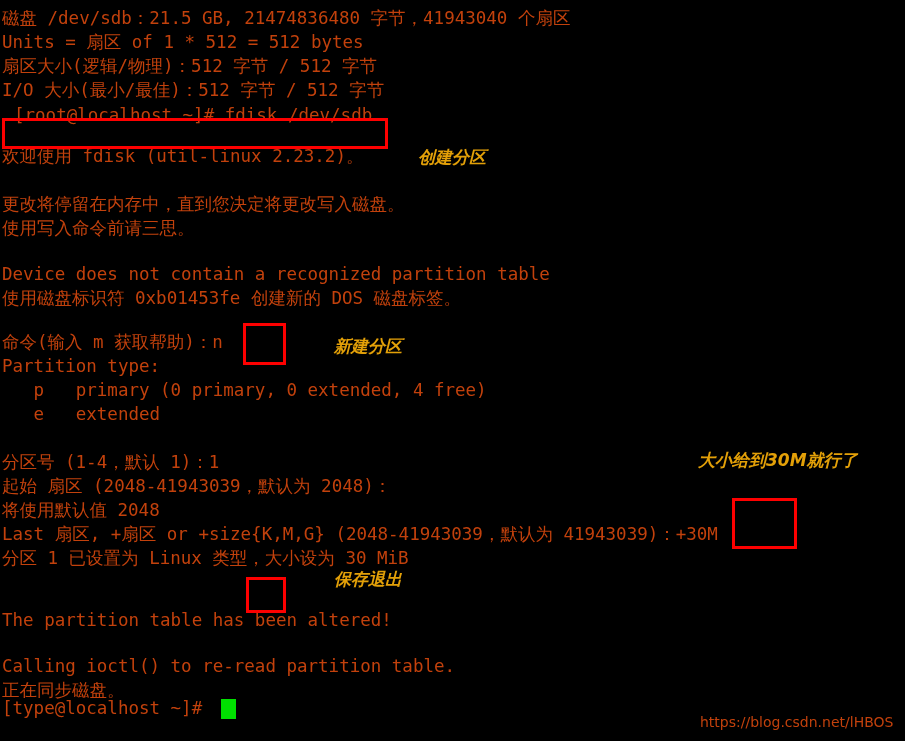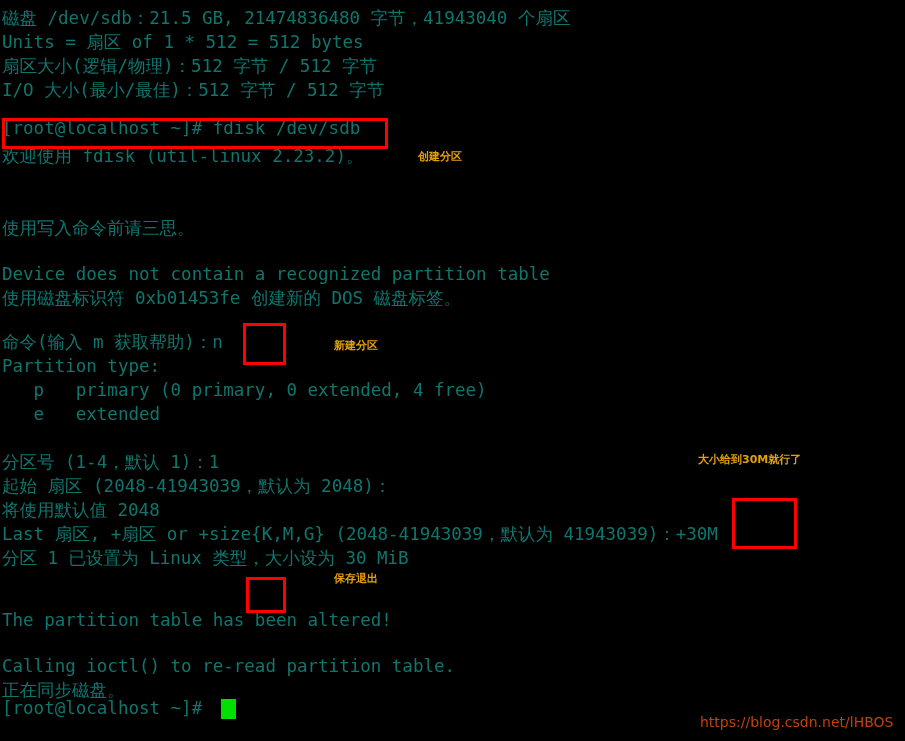--- a/index.html
+++ b/index.html
@@ -24,35 +24,36 @@
     background: #000000;
   }
   .line {
     position: absolute;
     left: 2px;
     height: 24px;
     line-height: 24px;
     white-space: pre;
     font-size: 17.5px;
     letter-spacing: 0px;
-    color: #0f766e;
+    color: #c2410c;
     font-family: "DejaVu Sans Mono", "Liberation Mono", monospace;
   }
   .line.blank { color: transparent; }
 
   
   .annot {
     position: absolute;
     height: 22px;
     line-height: 22px;
     white-space: pre;
-    font-size: 11px;
+    font-size: 17px;
     font-weight: bold;
     color: #e3a008;
     font-family: "DejaVu Sans", "Liberation Sans", sans-serif;
+    font-style: italic;
   }
 
   
   .redbox {
     position: absolute;
     border: 3px solid #fe0000;
     box-sizing: border-box;
     background: transparent;
     pointer-events: none;
   }
@@ -75,43 +76,44 @@
 </head>
 <body>
 
 <div id="terminal">
 
   <div class="line" style="top:6px;">磁盘 /dev/sdb：21.5 GB, 21474836480 字节，41943040 个扇区</div>
   <div class="line" style="top:30px;">Units = 扇区 of 1 * 512 = 512 bytes</div>
   <div class="line" style="top:54px;text-align:center;">扇区大小(逻辑/物理)：512 字节 / 512 字节</div>
   <div class="line" style="top:78px;">I/O 大小(最小/最佳)：512 字节 / 512 字节</div>
   <div class="line blank" style="top:102px;"></div>
-  <div class="line" style="top:116px;">[root@localhost ~]# fdisk /dev/sdb</div>
+  <div class="line" style="top:103px;margin-left:12px;">[root@localhost ~]# fdisk /dev/sdb</div>
   <div class="line" style="top:144px;">欢迎使用 fdisk (util-linux 2.23.2)。</div>
   <div class="line blank" style="top:168px;"></div>
+  <div class="line" style="top:192px;">更改将停留在内存中，直到您决定将更改写入磁盘。</div>
   <div class="line" style="top:216px;">使用写入命令前请三思。</div>
   <div class="line blank" style="top:240px;"></div>
   <div class="line" style="top:262px;">Device does not contain a recognized partition table</div>
   <div class="line" style="top:286px;">使用磁盘标识符 0xb01453fe 创建新的 DOS 磁盘标签。</div>
   <div class="line blank" style="top:310px;"></div>
   <div class="line" style="top:330px;">命令(输入 m 获取帮助)：n</div>
   <div class="line" style="top:354px;">Partition type:</div>
   <div class="line" style="top:378px;">   p   primary (0 primary, 0 extended, 4 free)</div>
   <div class="line" style="top:402px;">   e   extended</div>
   <div class="line" style="top:450px;">分区号 (1-4，默认 1)：1</div>
   <div class="line" style="top:474px;">起始 扇区 (2048-41943039，默认为 2048)：</div>
   <div class="line" style="top:498px;">将使用默认值 2048</div>
   <div class="line" style="top:522px;">Last 扇区, +扇区 or +size{K,M,G} (2048-41943039，默认为 41943039)：+30M</div>
   <div class="line" style="top:546px;">分区 1 已设置为 Linux 类型，大小设为 30 MiB</div>
   <div class="line blank" style="top:570px;"></div>
   <div class="line" style="top:608px;">The partition table has been altered!</div>
   <div class="line blank" style="top:632px;"></div>
   <div class="line" style="top:654px;">Calling ioctl() to re-read partition table.</div>
   <div class="line" style="top:678px;">正在同步磁盘。</div>
-  <div class="line" style="top:696px;">[root@localhost ~]# </div>
+  <div class="line" style="top:696px;">[type@localhost ~]# </div>
 
   <div class="cursor" style="left:221px; top:699px; width:15px; height:20px;"></div>
 
   <div class="redbox" style="left:2px;   top:118px; width:386px; height:31px;"></div>
   <div class="redbox" style="left:243px; top:323px; width:43px;  height:42px;"></div>
   <div class="redbox" style="left:732px; top:498px; width:65px;  height:51px;"></div>
   <div class="redbox" style="left:246px; top:577px; width:40px;  height:36px;"></div>
 
   <div class="annot" style="left:418px; top:146px;">创建分区</div>
   <div class="annot" style="left:334px; top:335px;">新建分区</div>

